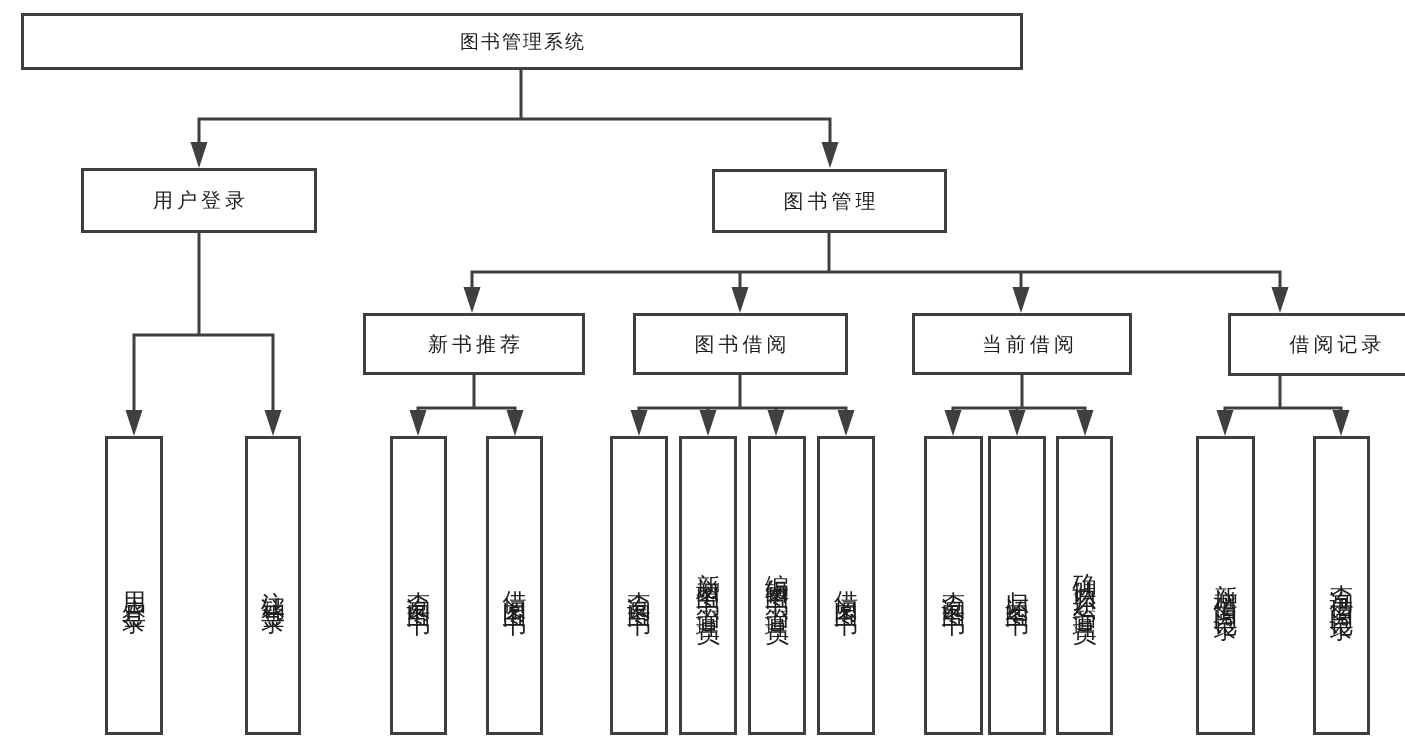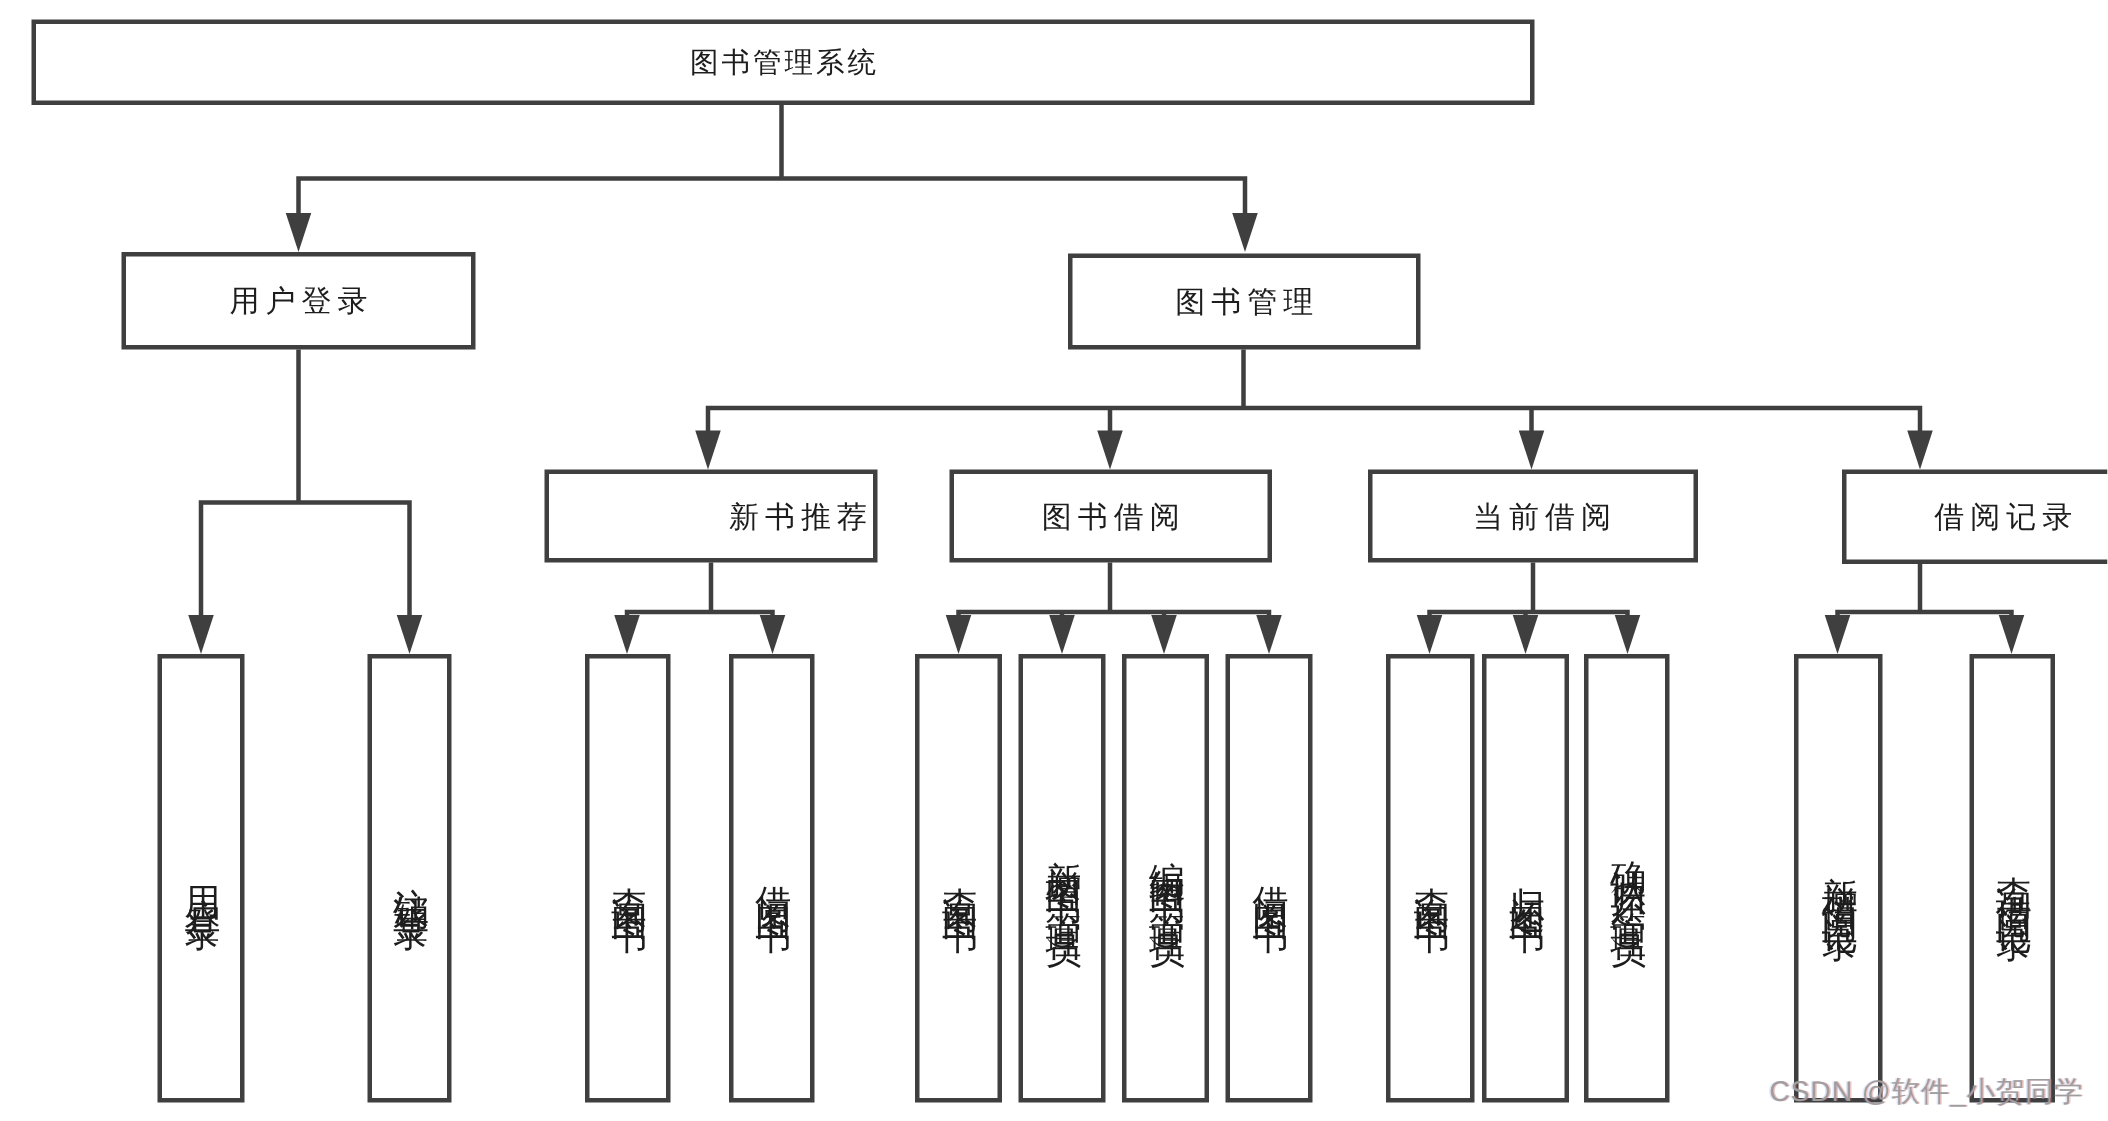--- a/index.html
+++ b/index.html
@@ -124,21 +124,21 @@
     <span class="lbl">图书管理系统</span>
   </div>
 
   <div class="box" style="left:81px; top:168px; width:236px; height:65px;">
     <span class="lbl">用户登录</span>
   </div>
   <div class="box" style="left:712px; top:169px; width:235px; height:64px;text-align:center;">
     <span class="lbl">图书管理</span>
   </div>
 
-  <div class="box" style="left:363px; top:313px; width:222px; height:62px;justify-content:flex-end;">
+  <div class="box" style="left:363px; top:313px; width:222px; height:62px;">
     <span class="lbl">新书推荐</span>
   </div>
   <div class="box" style="left:633px; top:313px; width:215px; height:62px;">
     <span class="lbl">图书借阅</span>
   </div>
   <div class="box" style="left:912px; top:313px; width:220px; height:62px;padding-left:12px;">
     <span class="lbl">当前借阅</span>
   </div>
   <div class="box" style="left:1228px; top:313px; width:215px; height:63px;">
     <span class="lbl">借阅记录</span>
@@ -181,15 +181,14 @@
     <span class="lbl">确认归还（管理员）</span>
   </div>
 
   <div class="vbox" style="left:1196px; width:59px;">
     <span class="lbl">新增借阅记录</span>
   </div>
   <div class="vbox" style="left:1313px; width:57px;">
     <span class="lbl">查询借阅记录</span>
   </div>
 
-  <div id="watermark">CSDN @软件_小贺同学</div>
 
 </div>
 
 </body></html>

